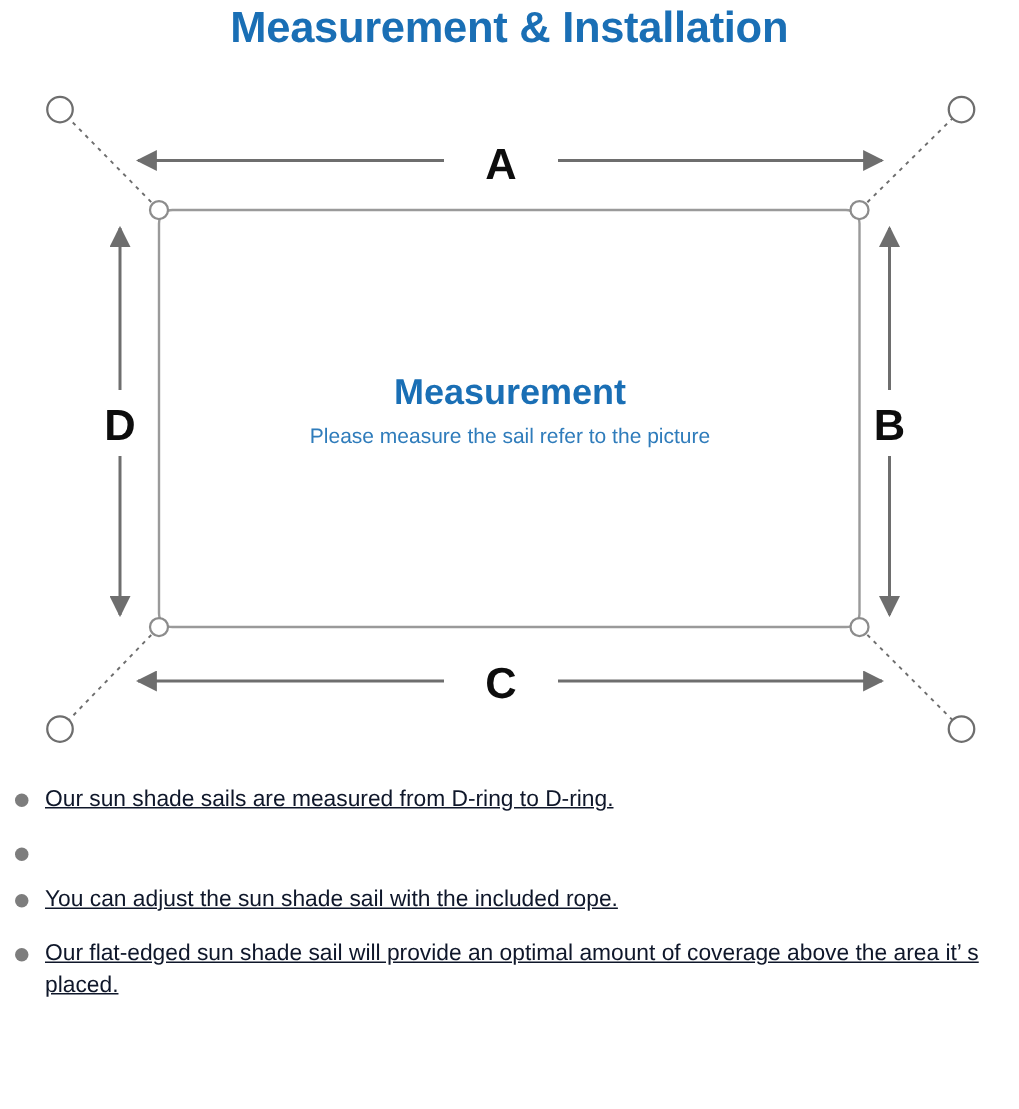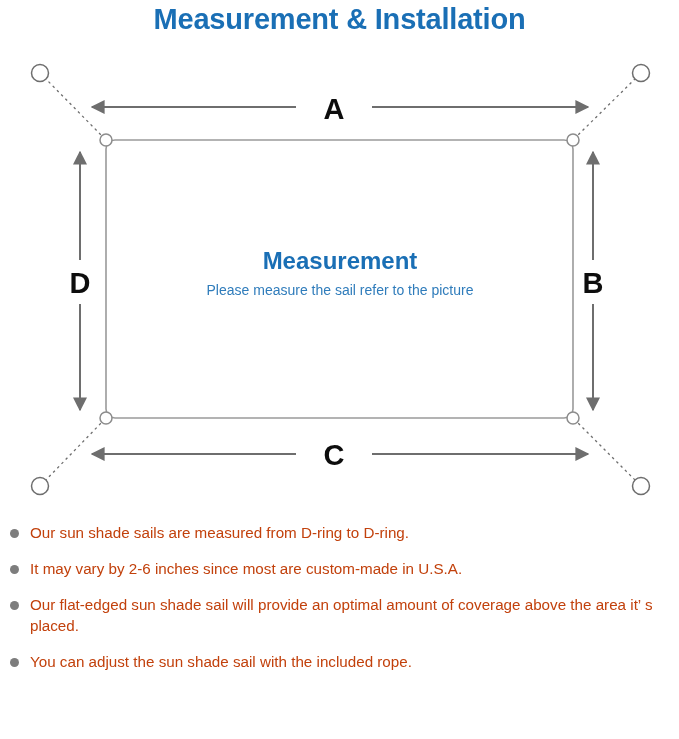--- a/index.html
+++ b/index.html
@@ -59,22 +59,23 @@
     height: 9px;
     border-radius: 50%;
     background: #7d7d7d;
     flex: 0 0 auto;
     margin-top: 7px;
     margin-right: 11px;
   }
   .bullet-text {
     font-size: 15.2px;
     line-height: 21px;
-    color: #c2410c;
+    color: #0f172a;
     max-width: 650px;
+    text-decoration: underline;
   }
   .dim-letter {
     font-family: "Liberation Sans", sans-serif;
     font-weight: bold;
     font-size: 29px;
     fill: #0d0d0d;
   }
   .meas-title {
     font-family: "Liberation Sans", sans-serif;
     font-weight: bold;
@@ -141,25 +142,24 @@
     </svg>
   </div>
 
   <div class="bullets">
     <div class="bullet-row">
       <span class="bullet-dot"></span>
       <span class="bullet-text">Our sun shade sails are measured from D-ring to D-ring.</span>
     </div>
     <div class="bullet-row">
       <span class="bullet-dot"></span>
-      <span class="bullet-text">It may vary by 2-6 inches since most are custom-made in U.S.A.</span>
+    </div>
+    <div class="bullet-row">
+      <span class="bullet-dot"></span>
+      <span class="bullet-text">You can adjust the sun shade sail with the included rope.</span>
     </div>
     <div class="bullet-row">
       <span class="bullet-dot"></span>
       <span class="bullet-text">Our flat-edged sun shade sail will provide an optimal amount of coverage above the area it’ s placed.</span>
-    </div>
-    <div class="bullet-row">
-      <span class="bullet-dot"></span>
-      <span class="bullet-text">You can adjust the sun shade sail with the included rope.</span>
     </div>
   </div>
 
 </div>
 
 </body></html>

